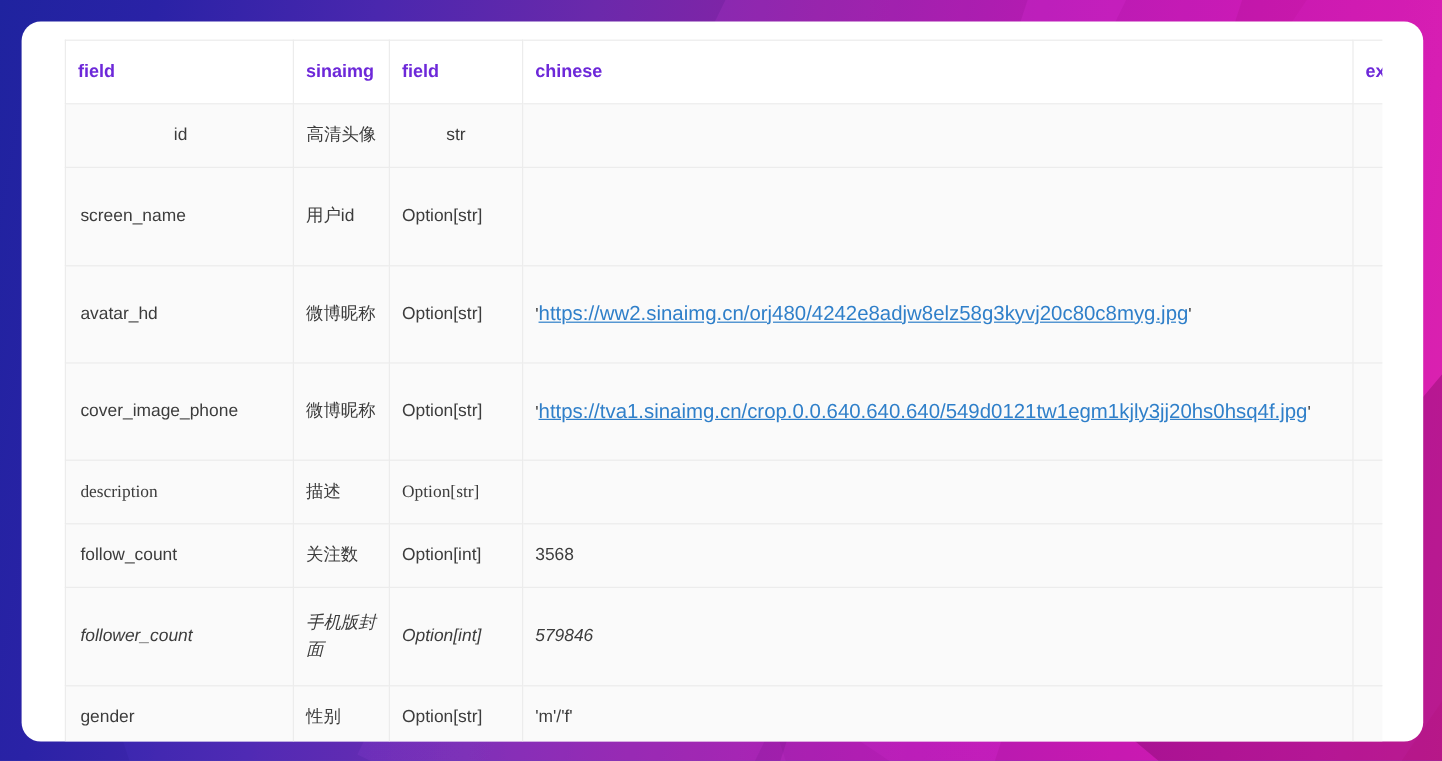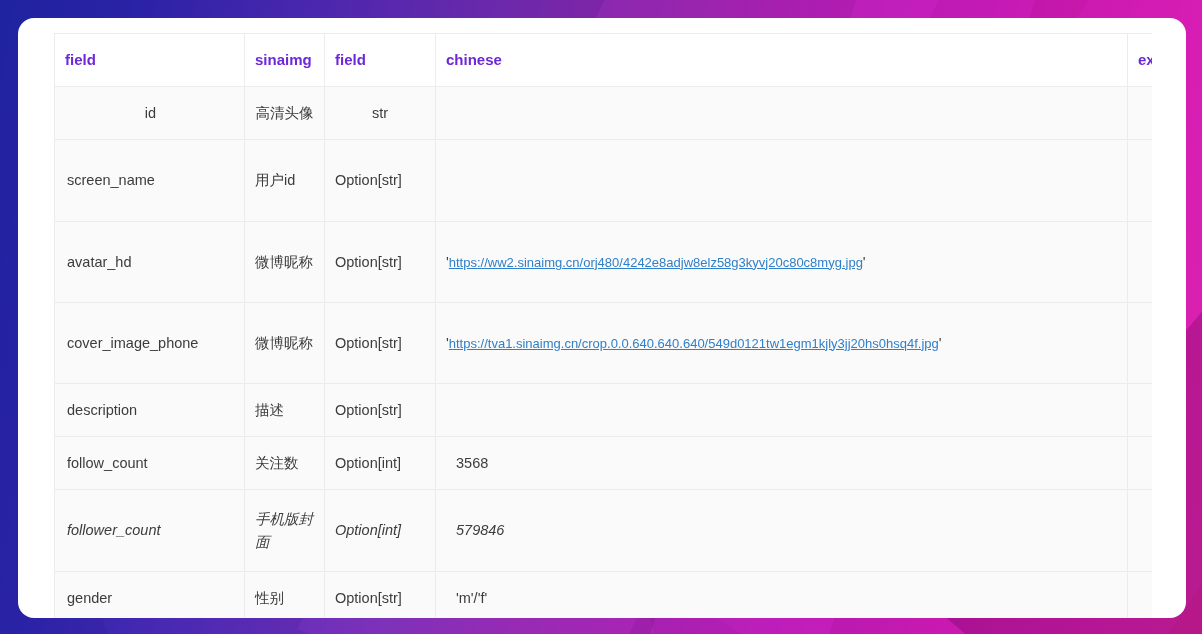--- a/index.html
+++ b/index.html
@@ -130,38 +130,38 @@
   }
   table.schema tbody tr {
     background: #fafafa;
   }
   table.schema tbody td.cell-field { padding-left: 12px; }
 
   tr.r-id       td { height: 52px; text-align: center; }
   tr.r-screen   td { height: 81px; }
   tr.r-avatar   td { height: 80px; }
   tr.r-cover    td { height: 80px; }
-  tr.r-desc     td { height: 52px; }
+  tr.r-desc     td { height: 52px; font-family: Liberation Serif, serif; }
   tr.r-follow   td { height: 52px; }
   tr.r-follower td { height: 81px; font-style: italic; }
   tr.r-gender   td { height: 52px; }
 
   .cell-chinese { line-height: 1.5; }
 
   .url {
     color: #2f7fc9;
     text-decoration: underline;
     white-space: nowrap;
-    font-size: 13px;
+    font-size: 17px;
   }
   .quote {
     color: #3c3c3c;
     text-decoration: none;
   }
-  .sample-text { white-space: nowrap; margin-left: 10px; }
+  .sample-text { white-space: nowrap; }
 </style>
 </head>
 <body>
 
 <div id="backdrop">
   <div class="swoosh sw1"></div>
   <div class="swoosh sw2"></div>
   <div class="swoosh sw3"></div>
   <div class="swoosh sw4"></div>
   <div class="swoosh sw5"></div>

